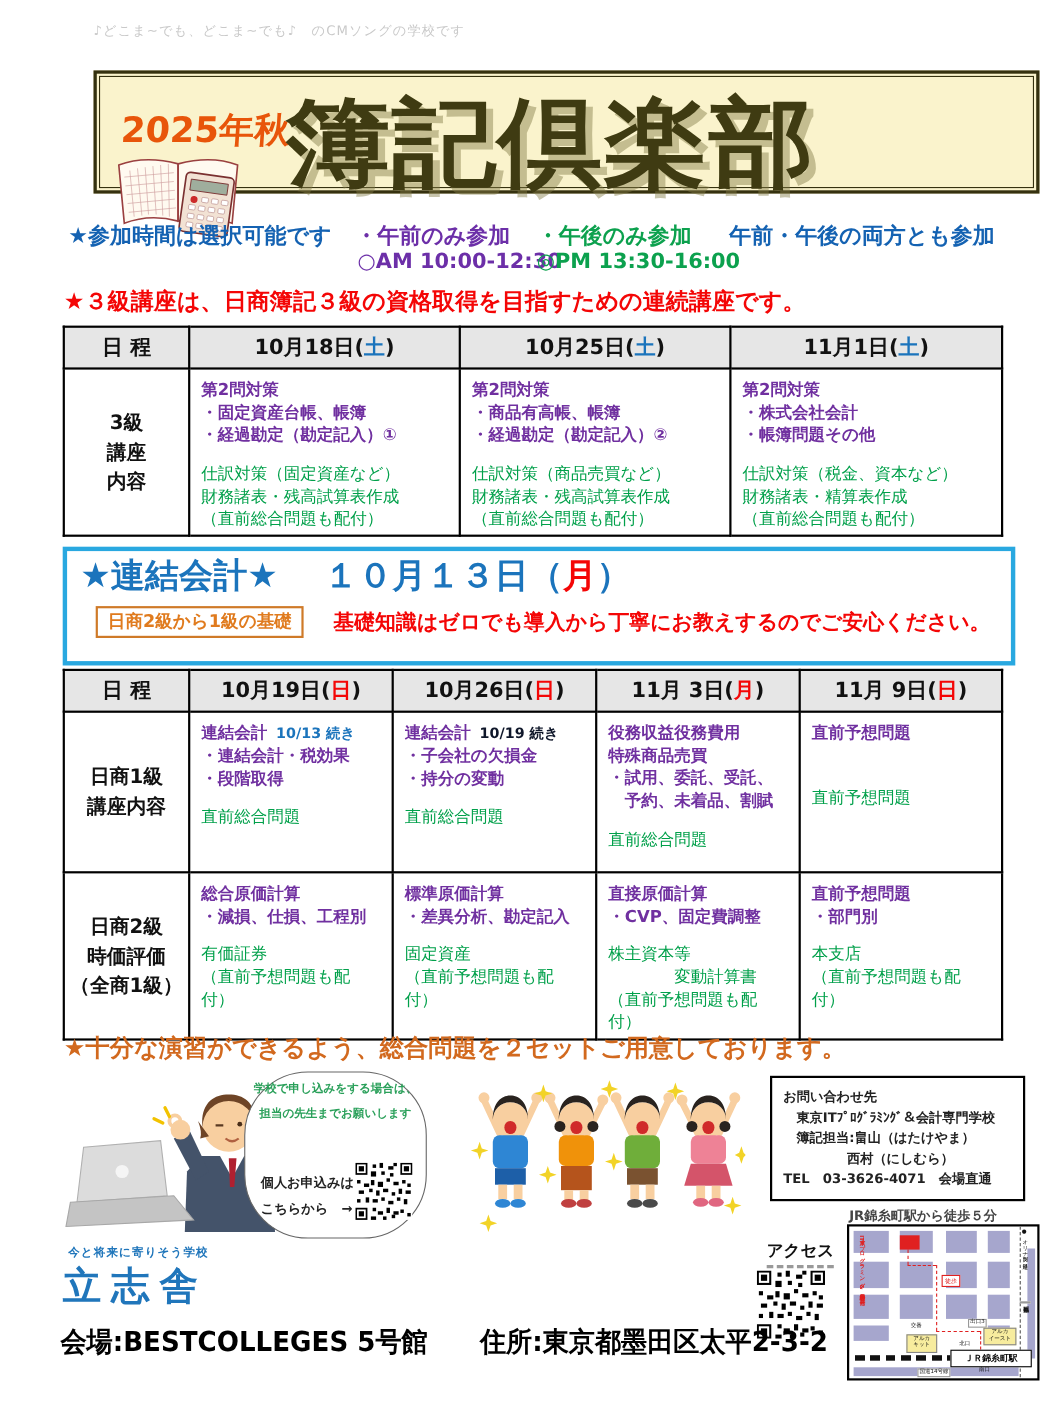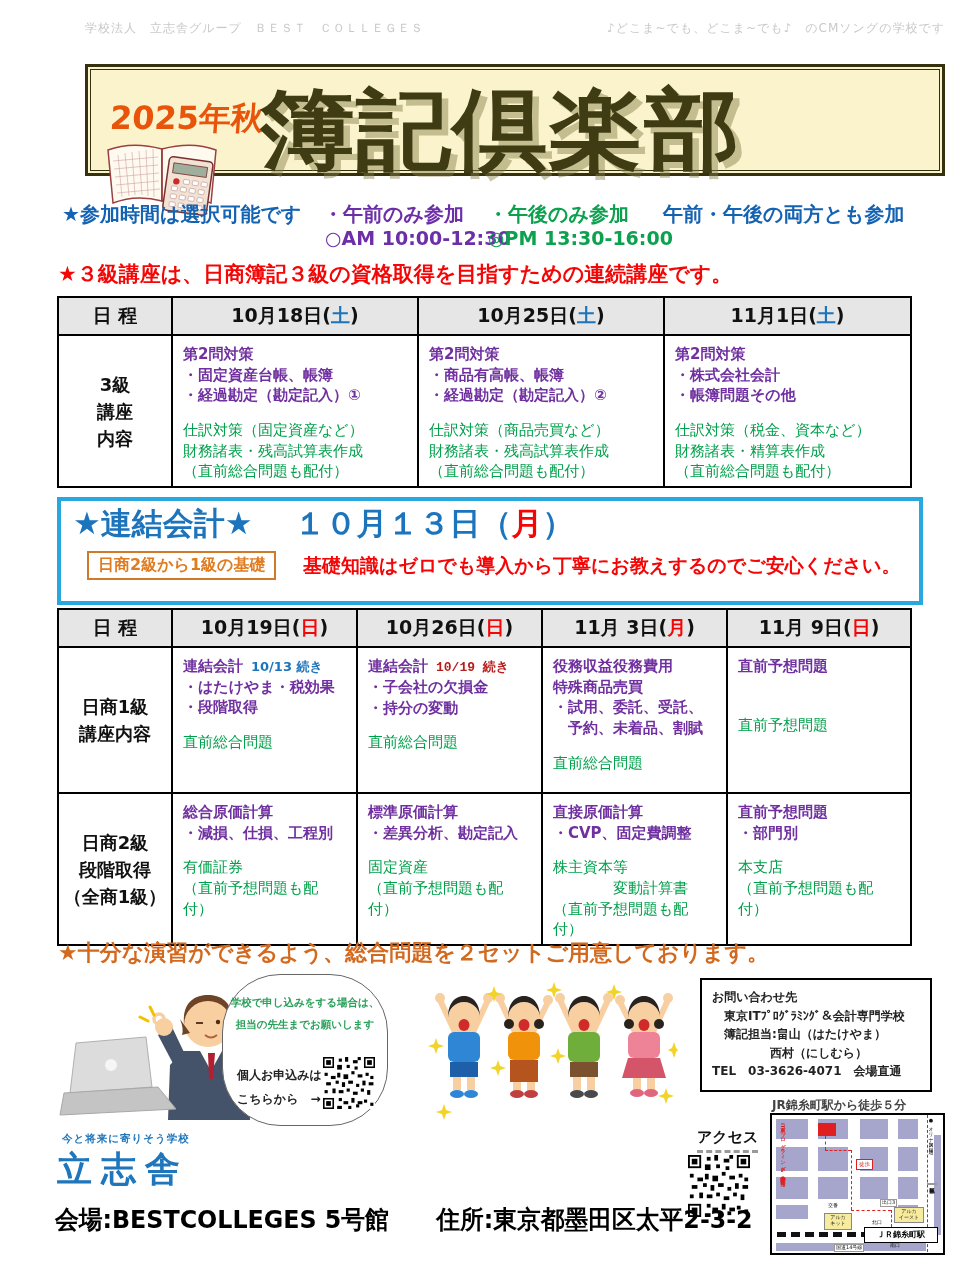--- a/index.html
+++ b/index.html
@@ -37,21 +37,21 @@
   table.sched{position:absolute;border-collapse:collapse;table-layout:fixed;background:#fff;}
   table.sched th,table.sched td{border:2px solid #000;box-sizing:border-box;}
   table.sched th{background:#e6e6e6;font-size:19px;color:#111;height:38px;}
   .t1{left:57px;top:296px;width:853px;}
   .t2{left:57px;top:608px;width:853px;}
   .rowlab{font-size:18px;color:#111;text-align:center;font-weight:bold;line-height:1.5;}
   td.cell{vertical-align:top;padding:8px 8px 4px 10px;font-size:15px;line-height:1.38;}
   .purple{color:#7030a0;font-weight:bold;}
   .green{color:#00a04a;font-weight:normal;}
   .bluetxt{color:#1b74bc;font-weight:bold;}
-  .blacktxt{color:#b91c1c;font-weight:bold;font-family:Liberation Mono, monospace;}
+  .blacktxt{color:#0f172a;font-weight:bold;}
   .day-blue{color:#1b74bc;}
   .day-red{color:#f40606;}
   .gap{margin-top:14px;}
   .gap-lg{margin-top:38px;}
   .pushdown{padding-top:34px;}
   .contline{font-size:13px;margin-left:8px;}
 
   
   .ren-box{left:57px;top:497px;width:866px;height:108px;border:4px solid #29a8e0;
            box-sizing:border-box;background:#fff;}
@@ -59,21 +59,21 @@
              white-space:nowrap;}
   .ren-date{margin-left:42px;color:#1b74bc;}
   .ren-levelbox{position:absolute;left:26px;top:50px;border:2px solid #cf7a28;color:#e07b1e;
              font-size:16px;font-weight:bold;padding:2px 9px;background:#fff;}
   .ren-note{position:absolute;left:242px;top:52px;color:#f40606;font-size:19px;font-weight:bold;}
 
   .practice{left:58px;top:938px;font-size:22px;color:#d2691e;}
 
   
   .bubble{left:222px;top:974px;width:166px;height:152px;border:1.5px solid #666;
-          border-radius:58px;background:#fff;box-sizing:border-box;padding-top:16px;}
+          border-radius:58px;background:#fff;box-sizing:border-box;padding-top:4px;}
   .bubble-green{text-align:center;color:#2aa05a;font-size:10.5px;font-weight:bold;line-height:2.1;}
   .bubble-apply{position:absolute;left:14px;top:88px;font-size:12px;font-weight:bold;color:#222;
           line-height:2.0;}
   .bubble-qr{position:absolute;right:12px;top:82px;}
   .contact{left:700px;top:978px;width:232px;height:114px;border:2px solid #000;
            box-sizing:border-box;padding:8px 10px;font-size:12px;color:#222;line-height:1.55;
            font-weight:600;overflow:hidden;}
   .ind1{margin-left:12px;} .ind2{margin-left:58px;}
   .walk{left:772px;top:1097px;font-size:12px;font-weight:bold;color:#444;}
   .access-lab{left:697px;top:1128px;font-size:15px;font-weight:900;color:#111;
@@ -169,21 +169,20 @@
       <rect x="9" y="31" width="3" height="2"></rect>
         <rect x="16" y="31" width="2" height="2"></rect>
         <rect x="21" y="30" width="2" height="2"></rect>
     </g>
   </defs>
 </svg>
 
 <div class="page">
 
   <div class="abs tiny-head">
-    <span>学校法人　立志舎グループ　ＢＥＳＴ　ＣＯＬＬＥＧＥＳ</span>
     <span>♪どこま~でも、どこま~でも♪　のCMソングの学校です</span>
   </div>
 
   <div class="abs banner">
     <div class="banner-inner"></div>
     <div class="season">2025年秋</div>
     <div class="main-title">簿記倶楽部</div>
 
     <svg class="book-img" width="132" height="80" viewBox="0 0 132 80">
       <path d="M66 10 Q36 2 12 11 L17 64 Q40 55 66 62 Z" fill="#fffaf0" stroke="#9a4040" stroke-width="1.5"></path>
@@ -304,21 +303,21 @@
       <th><span>10月19日(</span><span class="day-red">日</span><span>)</span></th>
       <th><span>10月26日(</span><span class="day-red">日</span><span>)</span></th>
       <th><span>11月 3日(</span><span class="day-red">月</span><span>)</span></th>
       <th><span>11月 9日(</span><span class="day-red">日</span><span>)</span></th>
     </tr>
     <tr style="height:146px">
       <td class="rowlab preline">日商1級
 講座内容</td>
       <td class="cell">
         <div><span class="purple">連結会計</span><span class="bluetxt contline">10/13 続き</span></div>
-        <div class="purple preline">・はたけやま・税効果
+        <div class="purple preline">・連結会計・税効果
 ・段階取得</div>
         <div class="green preline gap">直前総合問題</div>
       </td>
       <td class="cell">
         <div><span class="purple">連結会計</span><span class="blacktxt contline">10/19 続き</span></div>
         <div class="purple preline">・子会社の欠損金
 ・持分の変動</div>
         <div class="green preline gap">直前総合問題</div>
       </td>
       <td class="cell">
@@ -328,21 +327,21 @@
 　予約、未着品、割賦</div>
         <div class="green preline gap">直前総合問題</div>
       </td>
       <td class="cell pushdown">
         <div class="purple preline">直前予想問題</div>
         <div class="green preline gap-lg">直前予想問題</div>
       </td>
     </tr>
     <tr style="height:138px">
       <td class="rowlab preline">日商2級
-段階取得
+時価評価
 （全商1級）</td>
       <td class="cell">
         <div class="purple preline">総合原価計算
 ・減損、仕損、工程別</div>
         <div class="green preline gap">有価証券
 （直前予想問題も配付）</div>
       </td>
       <td class="cell">
         <div class="purple preline">標準原価計算
 ・差異分析、勘定記入</div>

